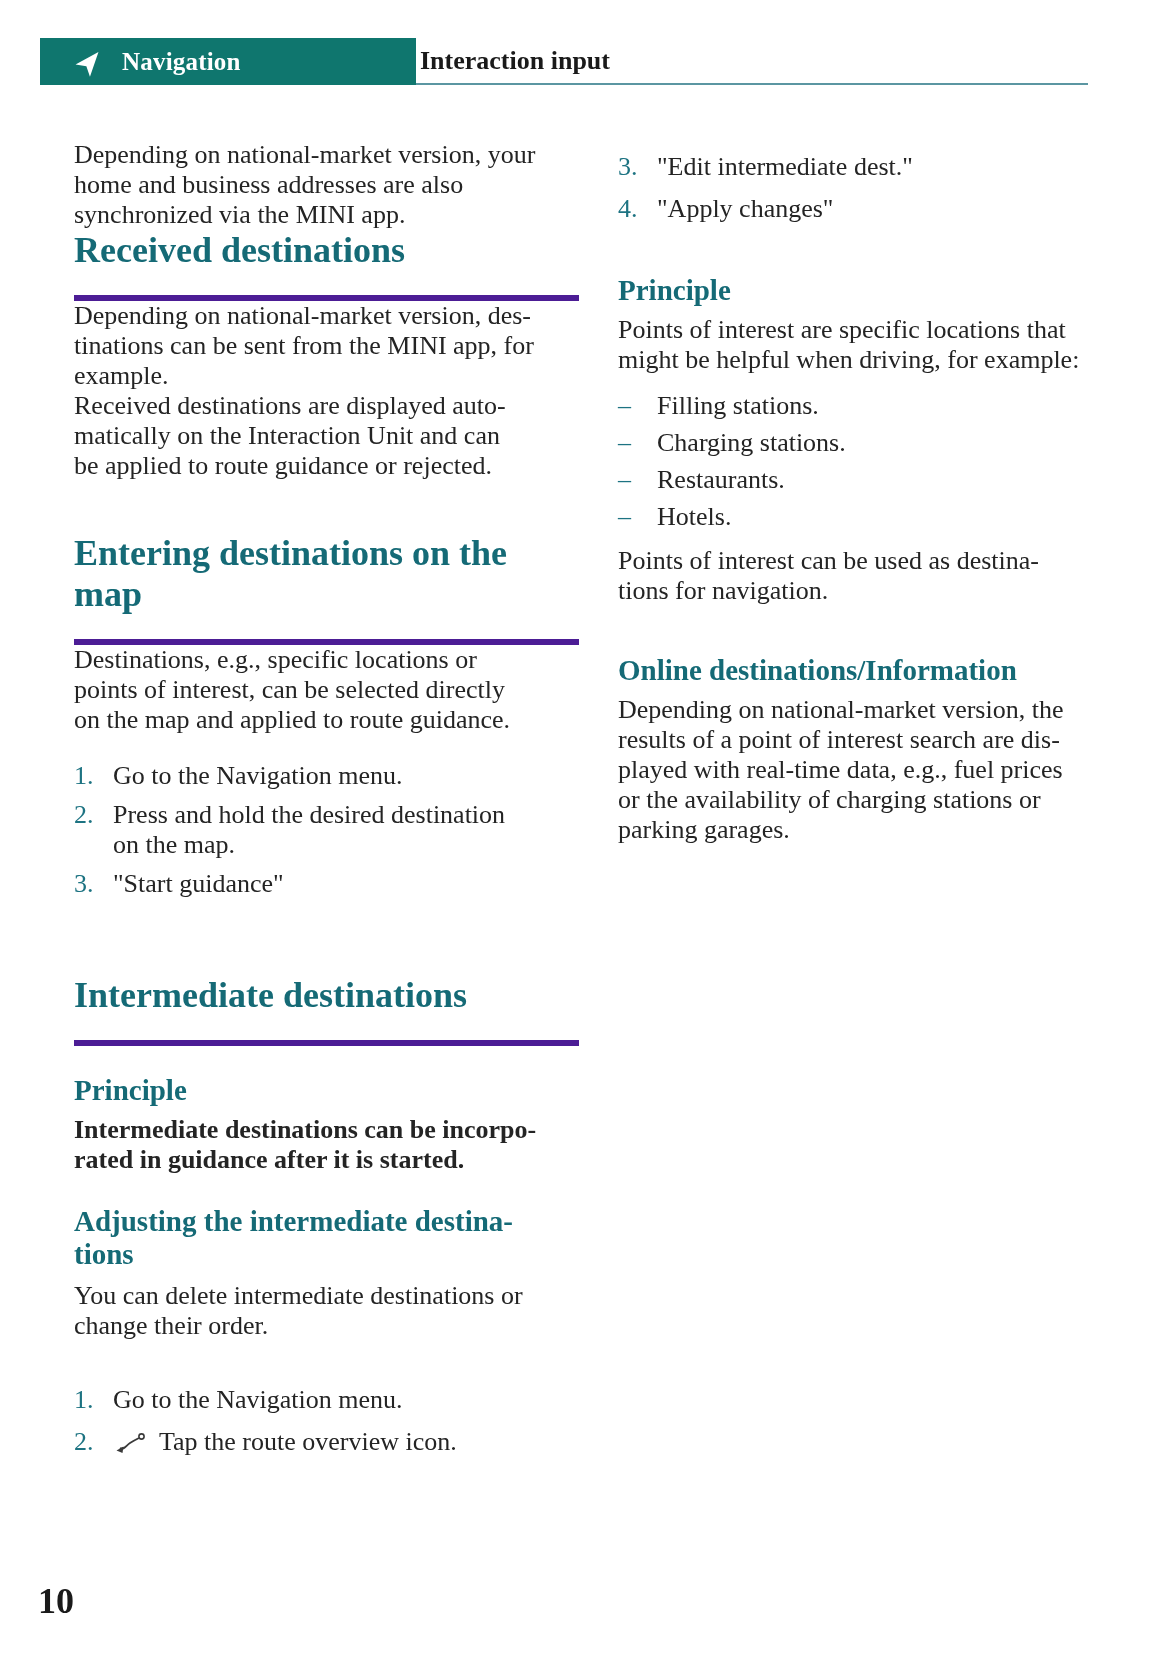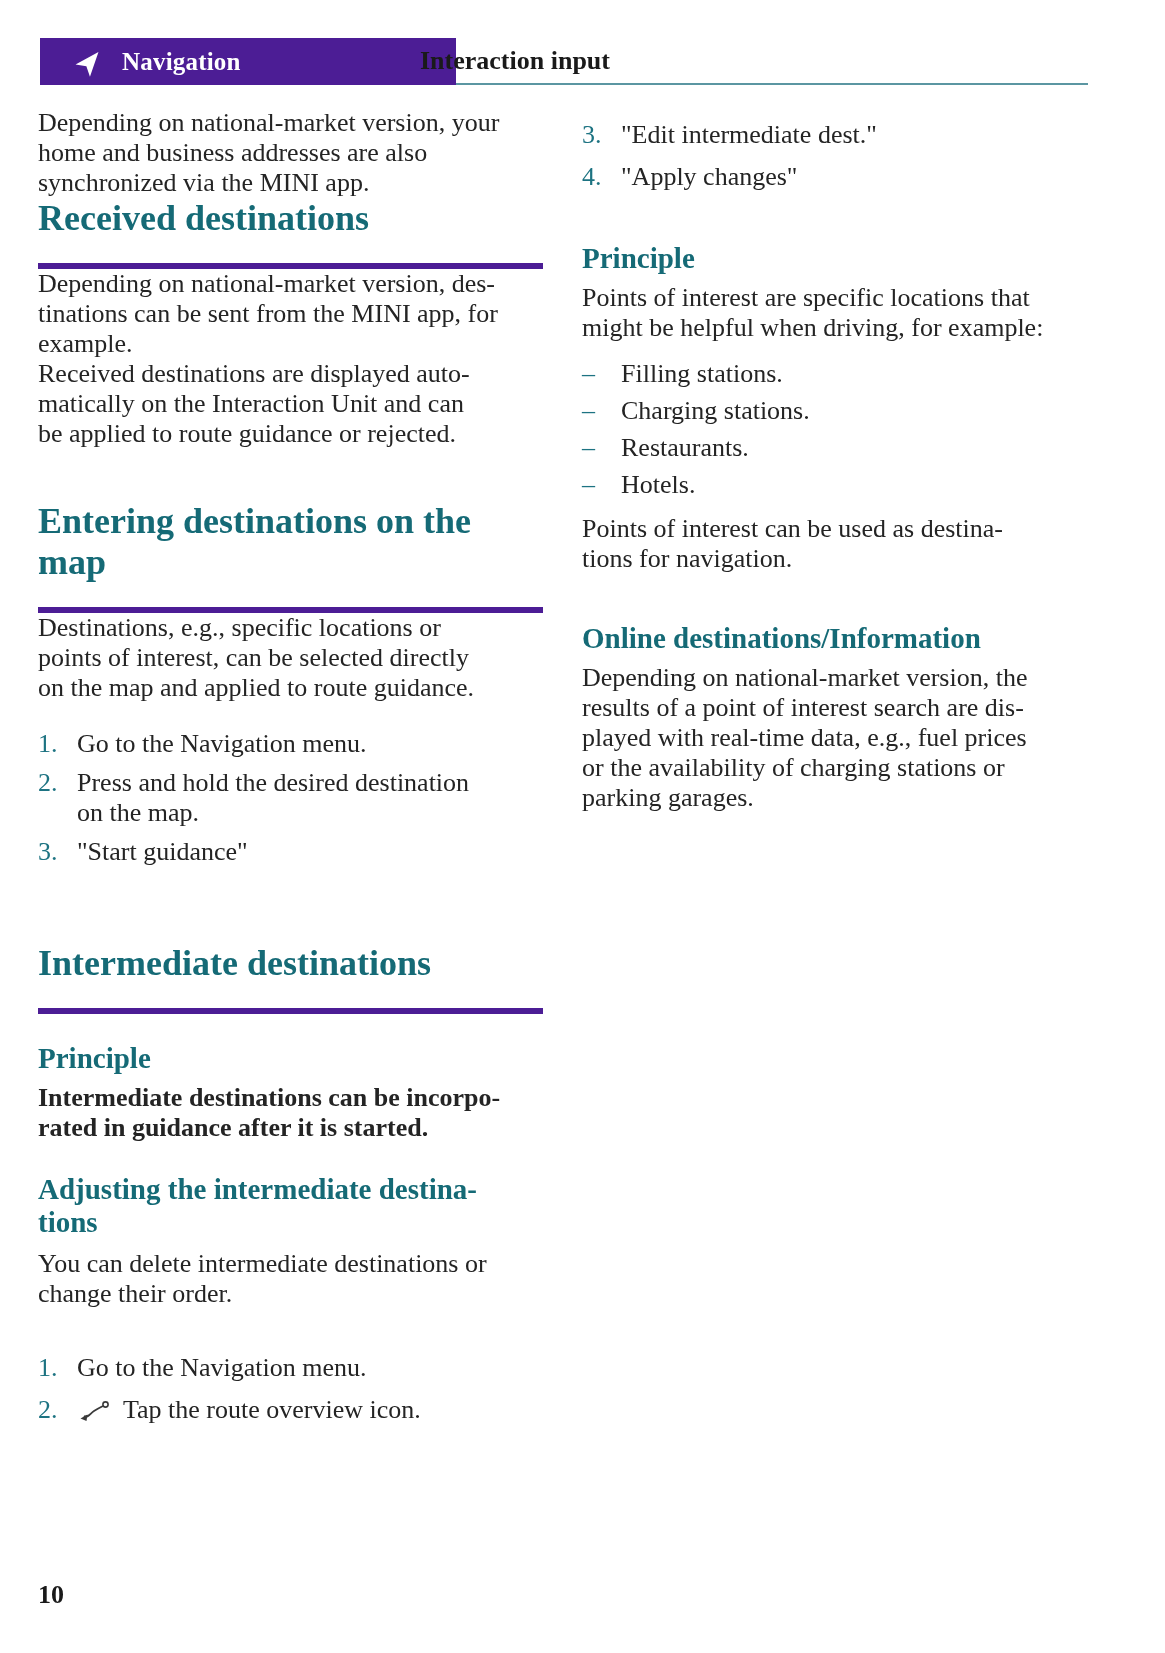--- a/index.html
+++ b/index.html
@@ -3,29 +3,29 @@
 <meta charset="utf-8">
 <style>
   html,body{margin:0;padding:0;}
   body{
     width:1165px;height:1653px;background:#ffffff;position:relative;
     font-family:"Liberation Serif", serif;color:#212121;
     -webkit-font-smoothing:antialiased;
   }
   .head-rule{position:absolute;left:40px;top:83px;width:1048px;height:2px;background:#5b96a2;}
   .chapter-tab{
-    position:absolute;left:40px;top:38px;width:416px;height:47px;
-    background:#4c1d95;display:flex;align-items:center;
+    position:absolute;left:40px;top:38px;width:376px;height:47px;
+    background:#0f766e;display:flex;align-items:center;
   }
   .chapter-tab .arrow{margin-left:34px;margin-right:16px;display:block;}
   .chapter-label{color:#ffffff;font-size:25px;font-weight:bold;letter-spacing:.2px;}
   .section-title{
     position:absolute;left:420px;top:46px;font-size:26px;font-weight:bold;color:#1a1a1a;
   }
-  .col{position:absolute;top:108px;}
+  .col{position:absolute;top:140px;margin-left:36px;}
   .col-left{left:38px;width:545px;}
   .col-right{left:582px;width:545px;}
   p.body{font-size:26px;line-height:30px;margin:0;white-space:pre-line;color:#242424;}
   .sec-heading{
     font-size:36px;line-height:41px;font-weight:bold;color:#156a76;
     border-bottom:6px solid #4c1d95;padding-bottom:24px;margin:0;
     white-space:pre-line;width:505px;
   }
   .sub-heading{
     font-size:29px;line-height:33px;font-weight:bold;color:#156a76;
@@ -36,21 +36,21 @@
   .step .num{width:39px;flex:none;color:#1d7382;}
   .step .txt{white-space:pre-line;}
   .step .route-ico{flex:none;margin:5px 12px 0 2px;}
   .poi-list{margin:0;}
   .poi-item{display:flex;font-size:26px;line-height:30px;margin-bottom:7px;color:#242424;}
   .poi-item .dash{width:39px;flex:none;color:#1d7382;}
   
   .mb-intro{margin-bottom:50px;}
   .mb-after-h1{margin-top:28px;}
   .gap-par{margin-top:8px;}
-  .page-number{position:absolute;left:38px;top:1580px;font-size:26px;font-weight:bold;color:#1a1a1a;}
+  .page-number{position:absolute;left:38px;top:1580px;font-size:36px;font-weight:bold;color:#1a1a1a;}
 </style>
 </head>
 <body>
 
 <div class="head-rule"></div>
 <div class="chapter-tab">
   <svg class="arrow" width="32" height="32" viewBox="0 0 34 34">
     <polygon points="17,3 27,29 17,23 7,29" fill="#ffffff" transform="rotate(40 17 17)"></polygon>
   </svg>
   <span class="chapter-label">Navigation</span>

